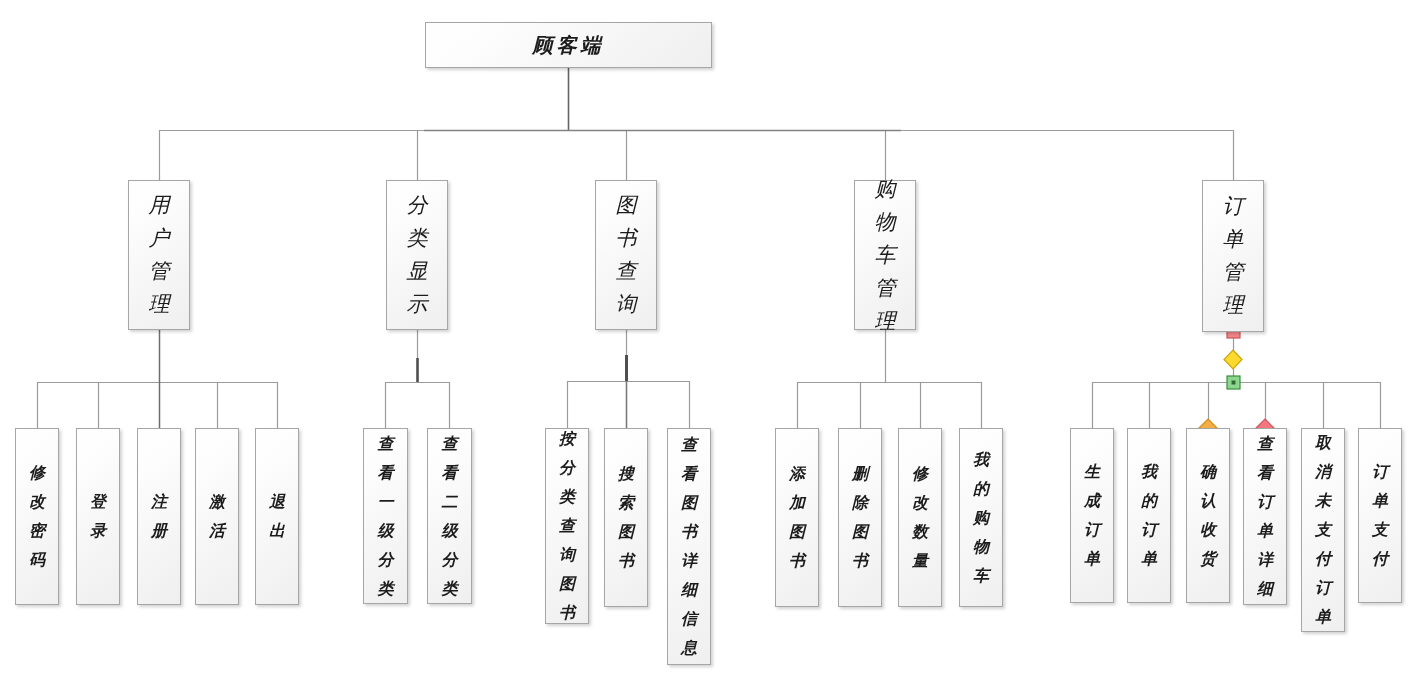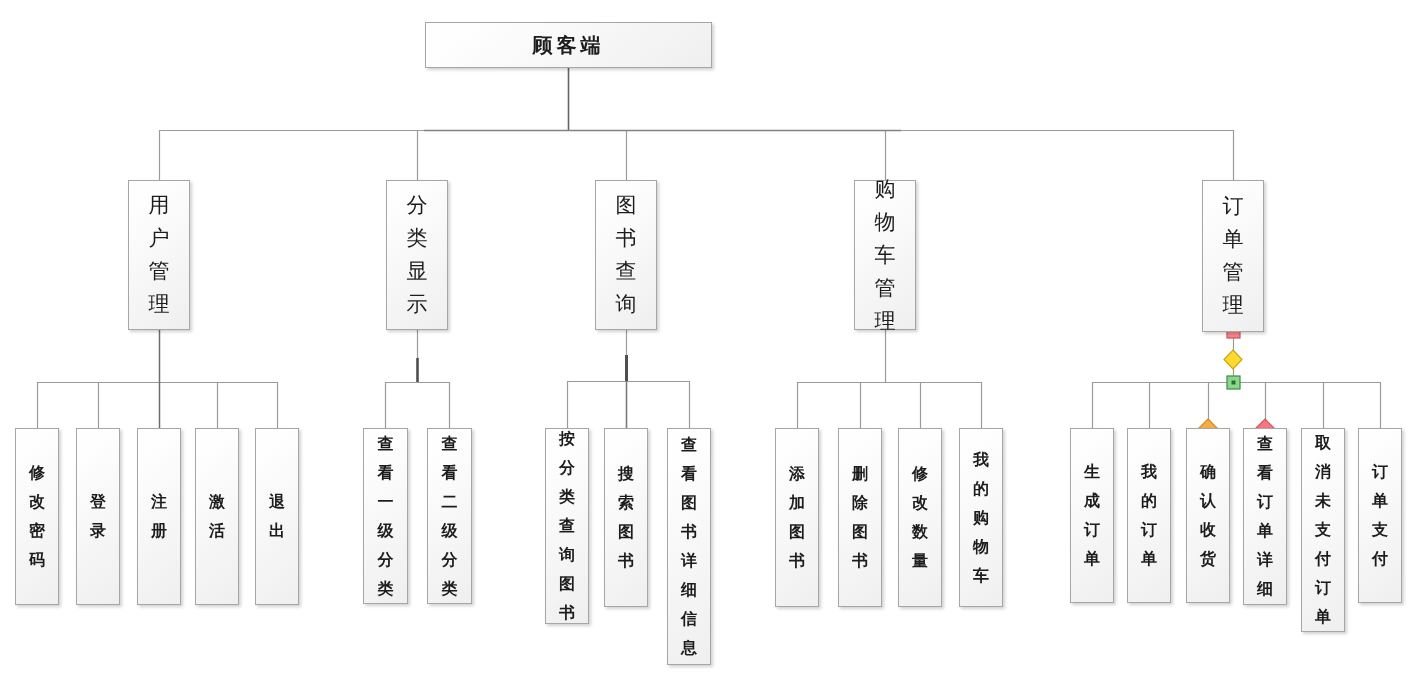--- a/index.html
+++ b/index.html
@@ -1,17 +1,17 @@
 <!DOCTYPE html>
 <html><head>
 <meta charset="utf-8">
 <style>
   html,body{margin:0;padding:0;background:#ffffff;}
   #canvas{position:relative;width:1426px;height:683px;background:#ffffff;overflow:hidden;
-          font-family:"Liberation Sans","DejaVu Sans",sans-serif;}
+          font-family:"Liberation Sans","DejaVu Sans",sans-serif;font-style:italic;}
   #wires{position:absolute;left:0;top:0;}
   .node{position:absolute;box-sizing:border-box;
         background:linear-gradient(140deg,#fefefe 15%,#efefef 100%);
         border:1px solid #a6a6a6;
         box-shadow:2px 2px 3px rgba(0,0,0,.18);
         color:#1c1c1c;display:flex;align-items:center;justify-content:center;}
   .root{left:425px;top:22px;width:287px;height:46px;
         font-family:"DejaVu Serif","Liberation Serif",serif;
         font-weight:700;font-size:20px;letter-spacing:4px;}
   .vtext{display:flex;flex-direction:column;align-items:center;justify-content:center;overflow:visible;}

